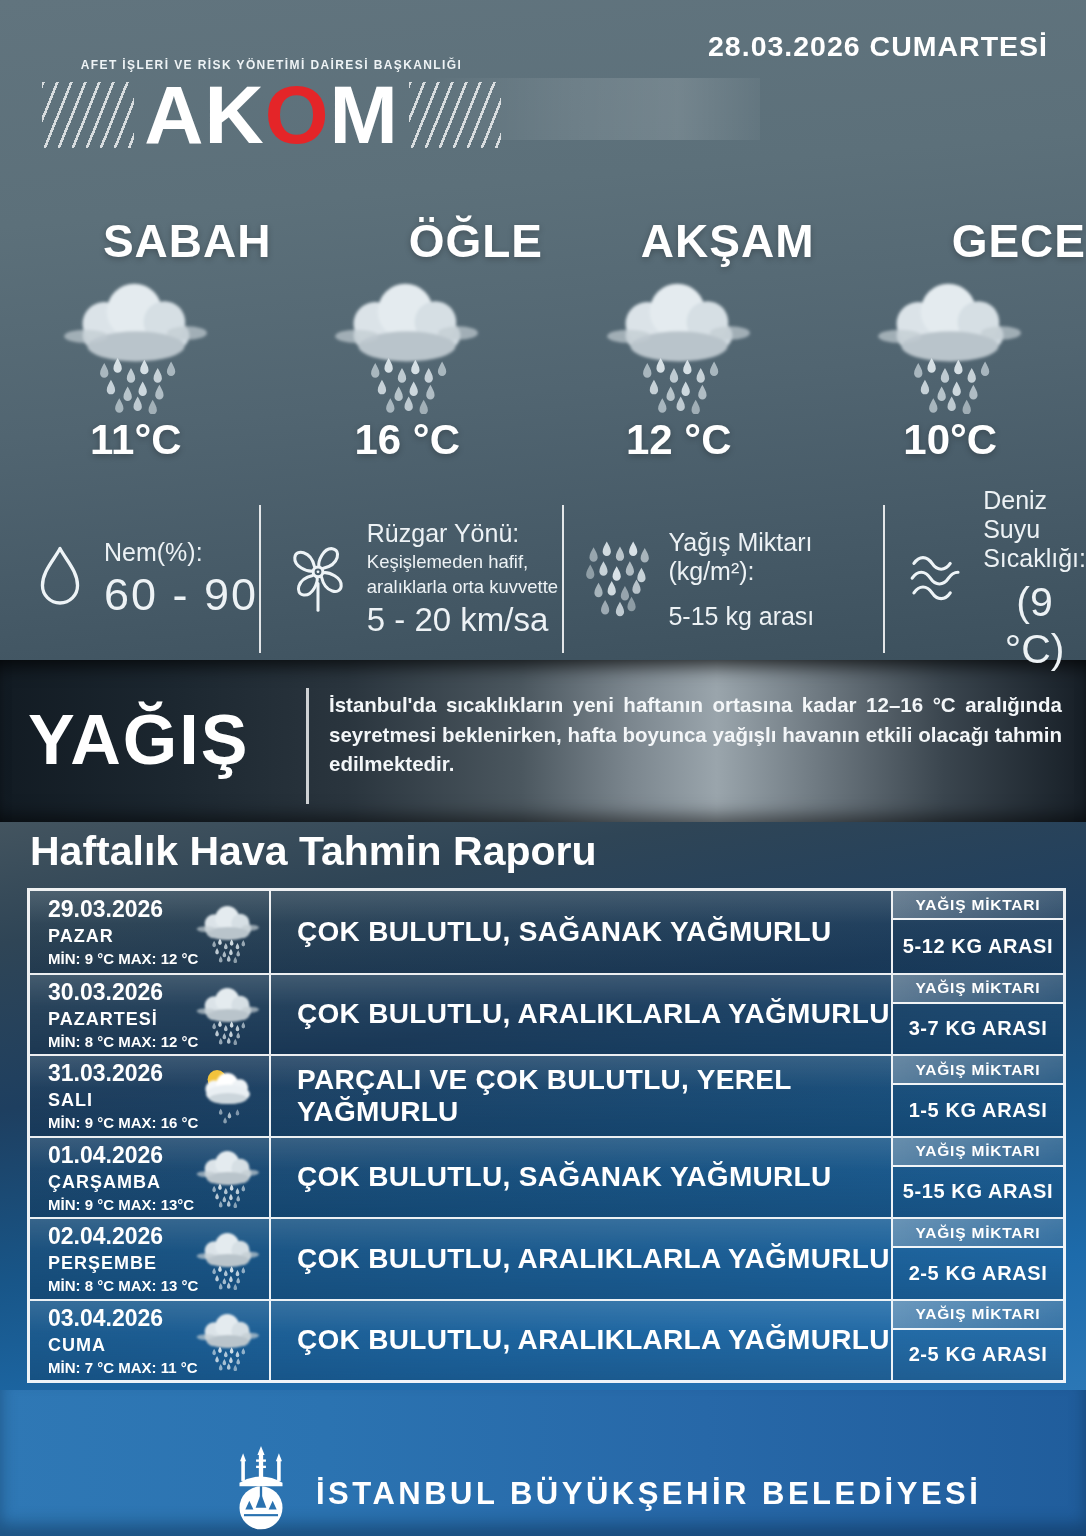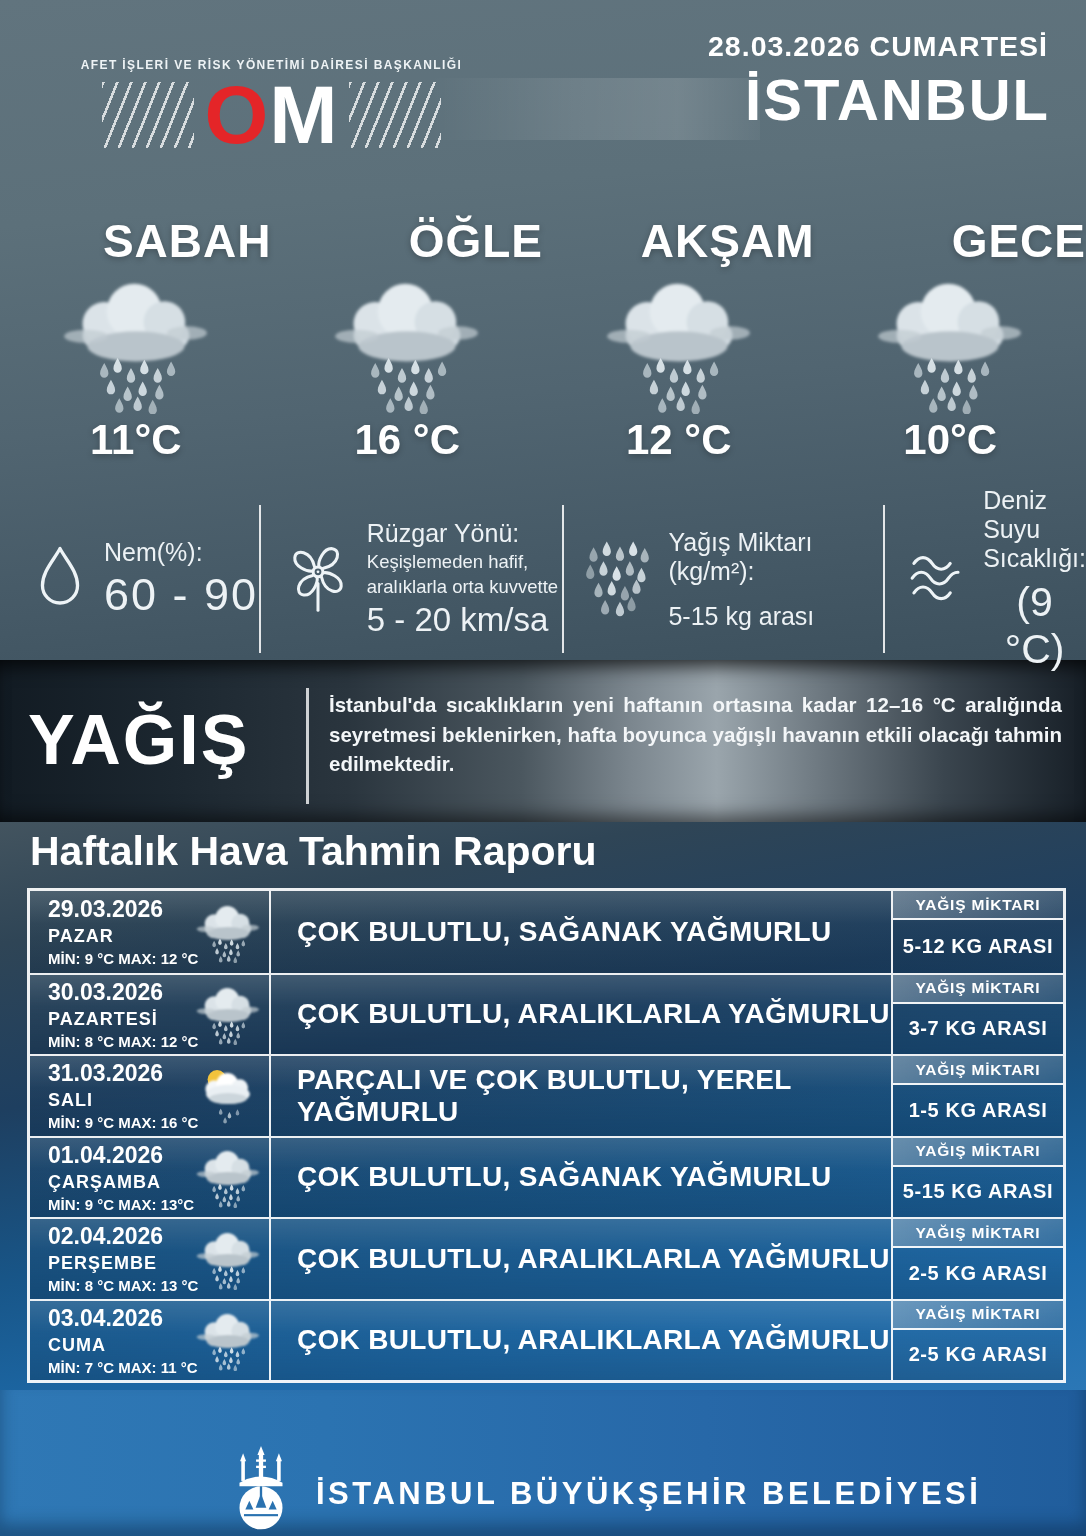--- a/index.html
+++ b/index.html
@@ -151,27 +151,27 @@
     </defs>
   </svg>
 
   <div class="sec-top"></div>
   <div class="sec-warning"></div>
   <div class="sec-weekly"></div>
   <div class="sec-footer"></div>
   <div class="city-glow"></div>
 
   <div class="hdr-date">28.03.2026 CUMARTESİ</div>
-  <div class="hdr-city">İSTANBUL</div>
 
   <div class="logo-block">
     <div class="logo-caption">AFET İŞLERİ VE RİSK YÖNETİMİ DAİRESİ BAŞKANLIĞI</div>
     <div class="akom-row">
       <div class="stripes"></div>
       <div class="akom-text">
+          <span>AK</span>
           <span class="akom-o">O</span>
           <span>M</span>
         </div>
       <div class="stripes"></div>
     </div>
   </div>
 
   <div class="periods">
     <div class="period">
       <div class="period-label">SABAH</div>

